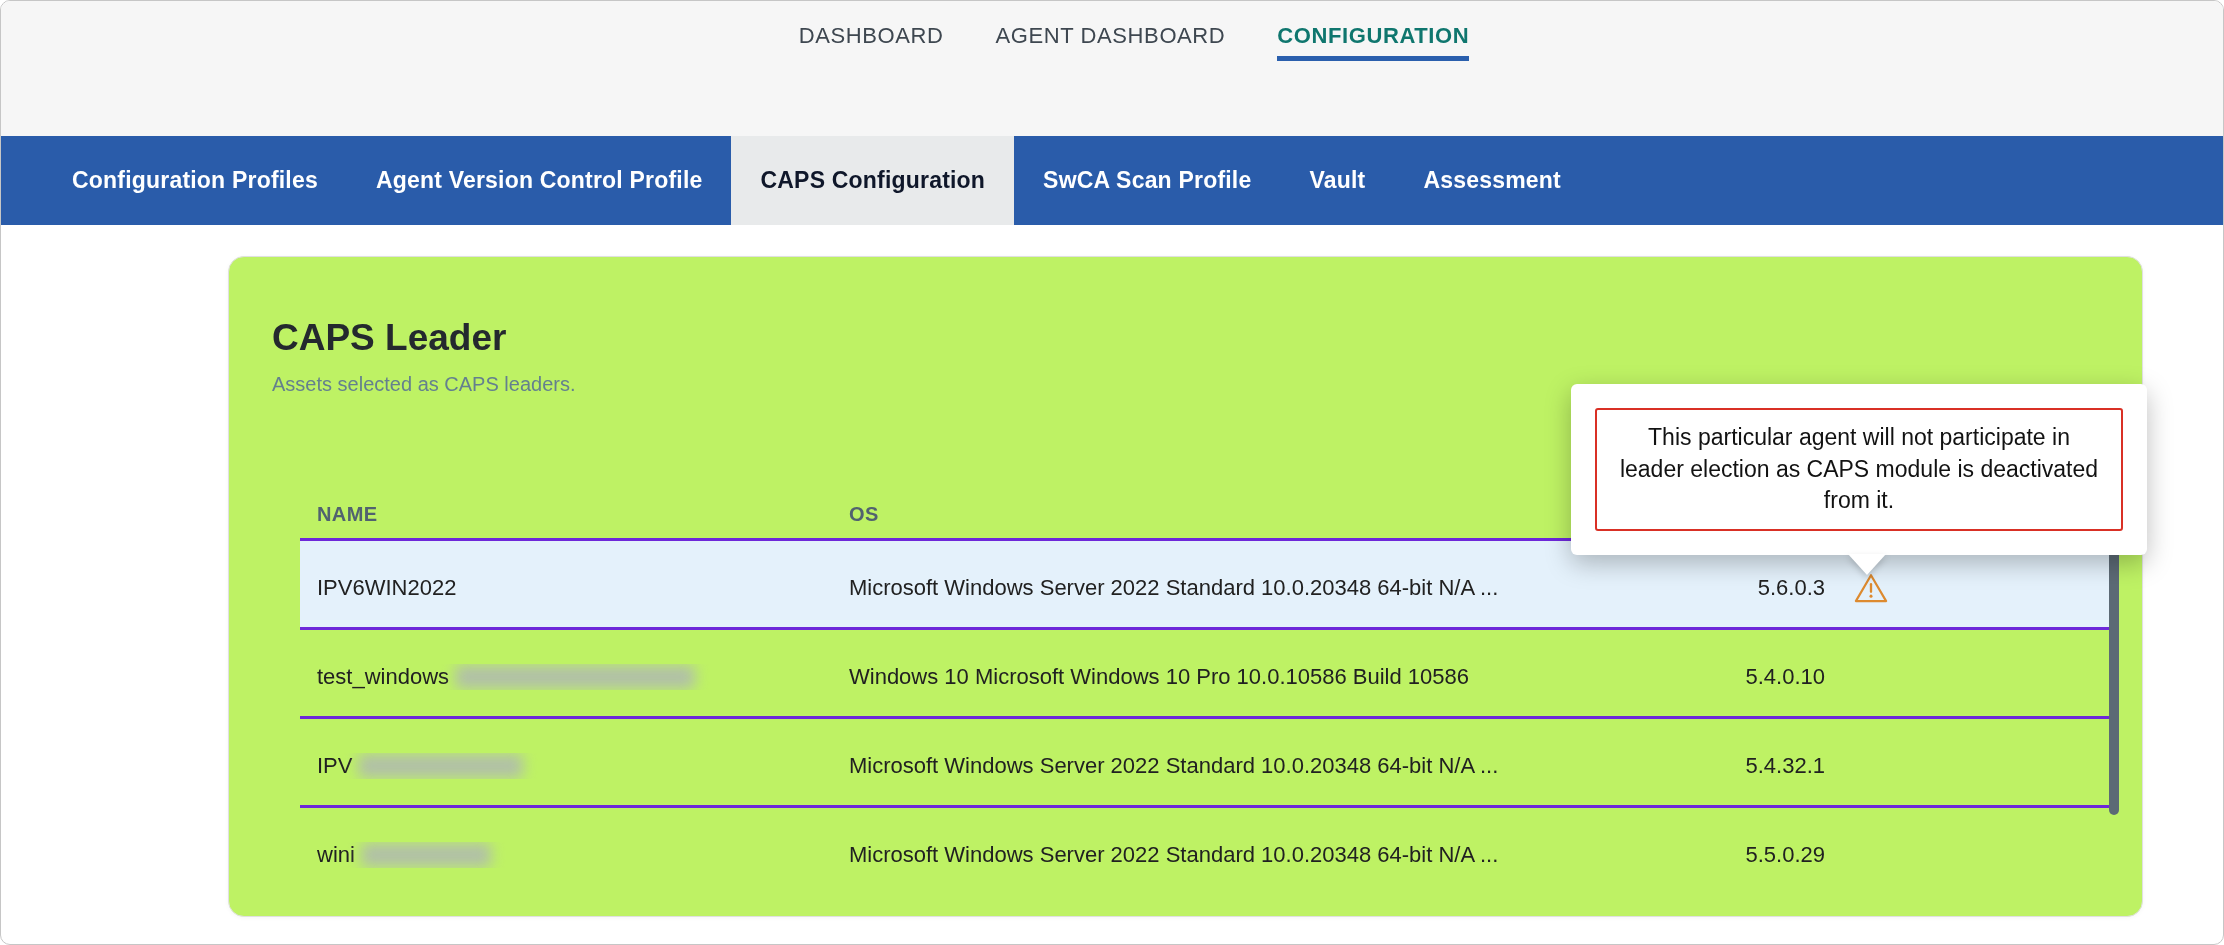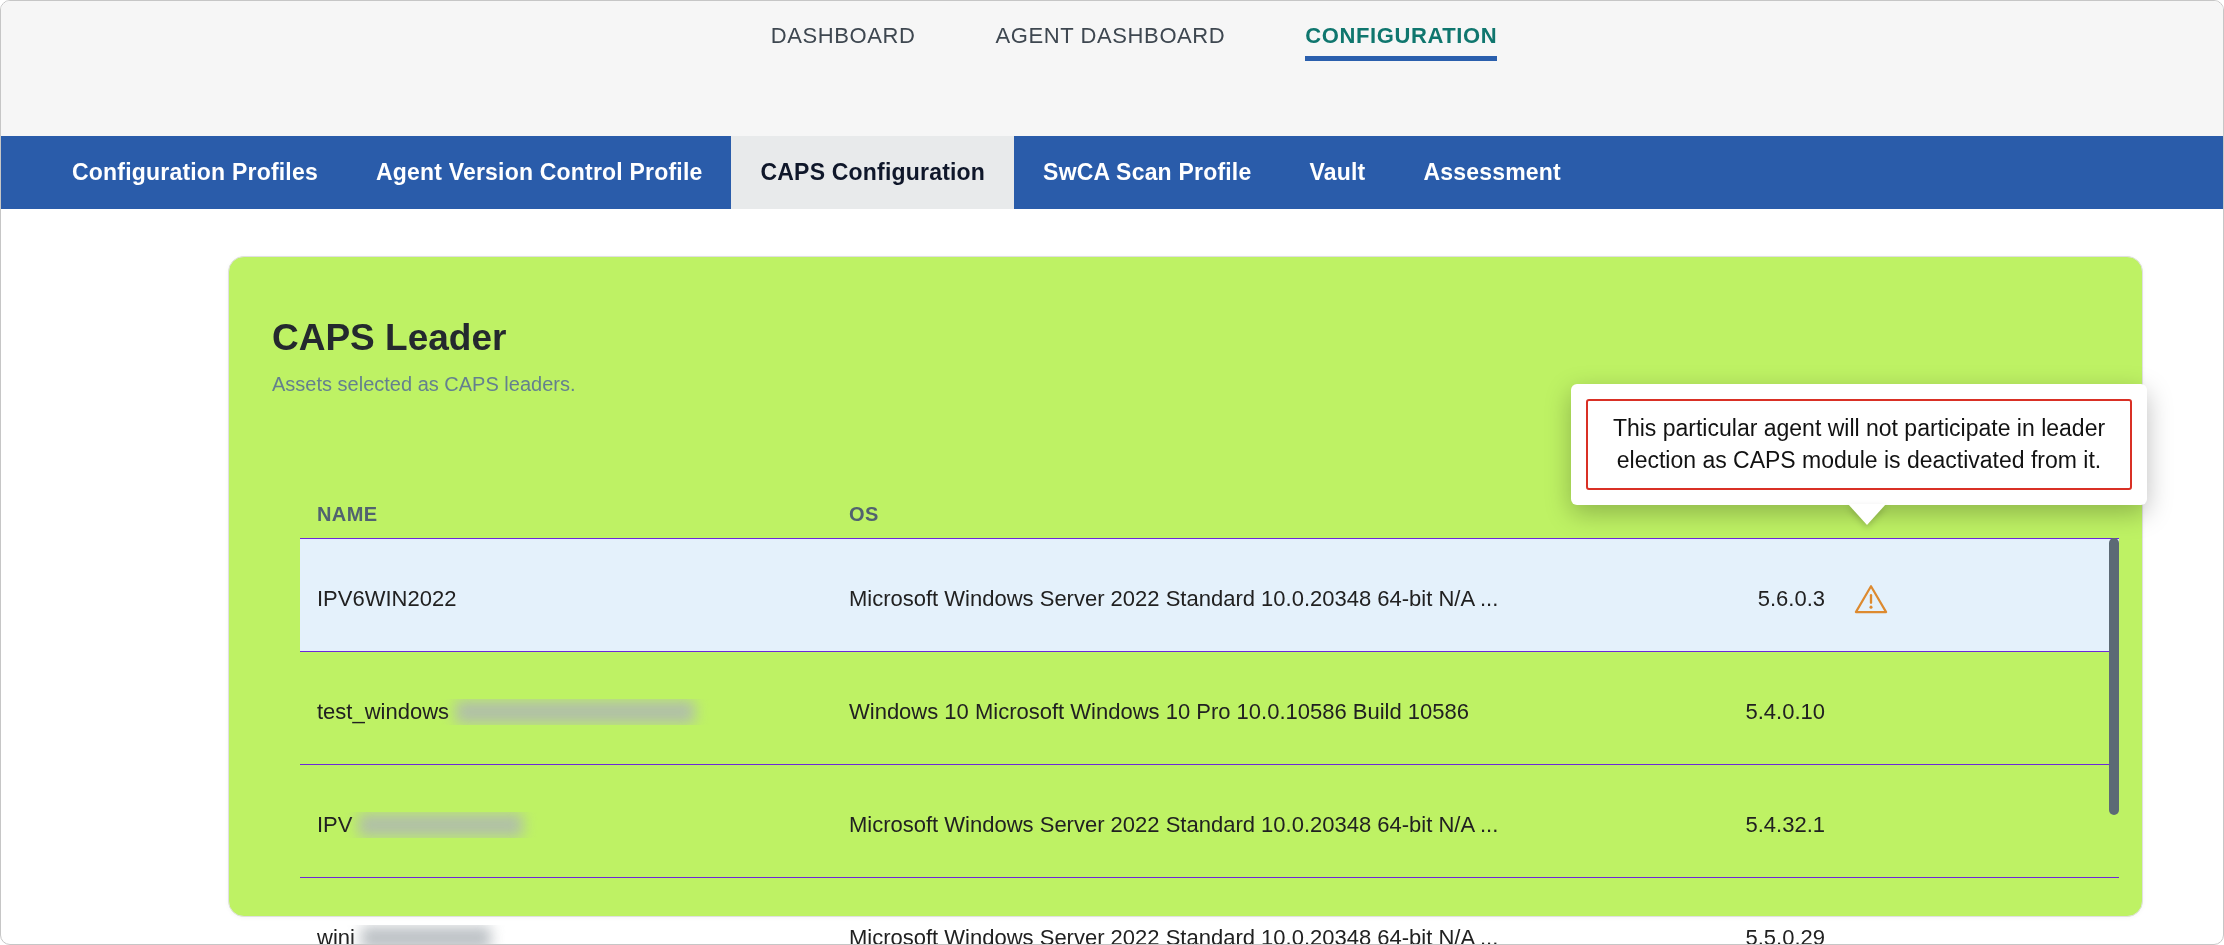--- a/index.html
+++ b/index.html
@@ -8,33 +8,33 @@
     position:relative; width:2224px; height:945px;
     background:#ffffff; border:1px solid #c6c6c6; border-radius:10px;
     overflow:hidden;
   }
 
   
   .topnav {
     position:absolute; left:0; top:0; width:100%; height:135px;
     background:#f6f6f6; display:flex; justify-content:center;
   }
-  .topnav-items { display:flex; gap:80px; margin-top:22px; margin-left:44px; }
+  .topnav-items { display:flex; gap:52px; margin-top:22px; margin-left:44px; }
   .topnav-item {
     font-size:22px; font-weight:500; letter-spacing:0.6px; color:#3e4750;
     padding-bottom:12px; height:fit-content; cursor:pointer; white-space:nowrap;
   }
   .topnav-item.active {
     font-weight:700; color:#0f766e; padding-bottom:7px;
     border-bottom:5px solid #2a5fad;
   }
 
   
   .subnav {
-    position:absolute; left:0; top:135px; width:100%; height:73px;
+    position:absolute; left:0; top:135px; width:100%; height:89px;
     background:#2a5caa; display:flex; align-items:stretch; padding-left:42px;
   }
   .subnav-item {
     display:flex; align-items:center; padding:0 29px;
     color:#ffffff; font-size:23px; font-weight:600; letter-spacing:0.2px;
     white-space:nowrap; cursor:pointer;
   }
   .subnav-item.active {
     background:#e8eaeb; color:#0f172a; font-weight:700;text-align:center;
   }
@@ -55,21 +55,21 @@
   
   .table { position:absolute; left:71px; right:23px; top:225px; }
   .trow {
     display:grid; grid-template-columns:532px 813px 180px 1fr;
     align-items:center;
   }
   .thead { height:56px; }
   .thead .cell {
     font-size:20px; font-weight:700; letter-spacing:0.4px; color:#51626f;
   }
-  .tbody-row { height:113px; border-top:1px solid #6d28d9; cursor:pointer; }
+  .tbody-row { height:89px; border-top:3px solid #6d28d9; cursor:pointer; }
   .tbody-row.highlight { background:#e4f1fb; }
   .cell { padding-left:17px; font-size:22px; color:#212121; white-space:nowrap; overflow:hidden;margin-top:8px; }
   .cell.version { padding-left:30px;text-align:right; }
   .cell.icon-cell { padding-left:28px; overflow:visible; }
   .name-wrap { display:flex; align-items:center; }
   .blur-redact {
     display:inline-block; height:24px; border-radius:4px; margin-left:6px;
     background:#aeb4b9; filter:blur(7px); opacity:0.8;
   }
 
@@ -77,21 +77,21 @@
 
   
   .vscrollbar {
     position:absolute; left:1880px; top:281px; width:10px; height:277px;
     background:#5c6a75; border-radius:5px; cursor:grab;
   }
 
   
   .tooltip {
     position:absolute; left:1570px; top:383px; width:576px; z-index:20;
-    background:#ffffff; border-radius:6px; padding:15px;
+    background:#ffffff; border-radius:6px; padding:24px;
     box-shadow:0 8px 26px rgba(0,0,0,0.26);
   }
   .tooltip-inner {
     border:2px solid #d93025; border-radius:3px;
     padding:12px 20px; font-size:23px; line-height:1.38; color:#121212;
     text-align:center;
   }
   .tooltip-arrow {
     position:absolute; bottom:-20px; left:277px; width:0; height:0;
     border-left:19px solid transparent; border-right:19px solid transparent;

